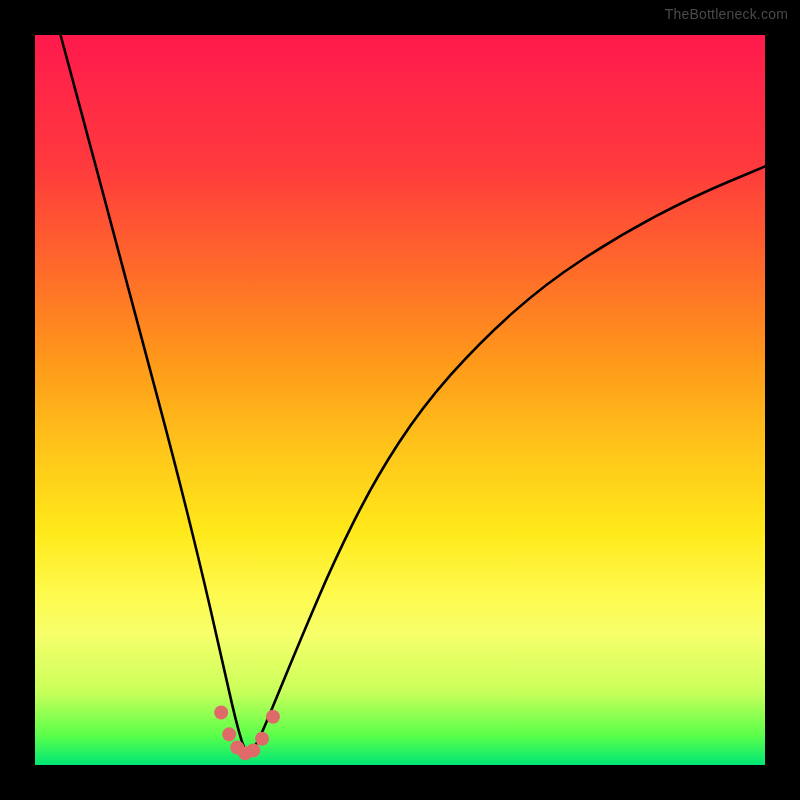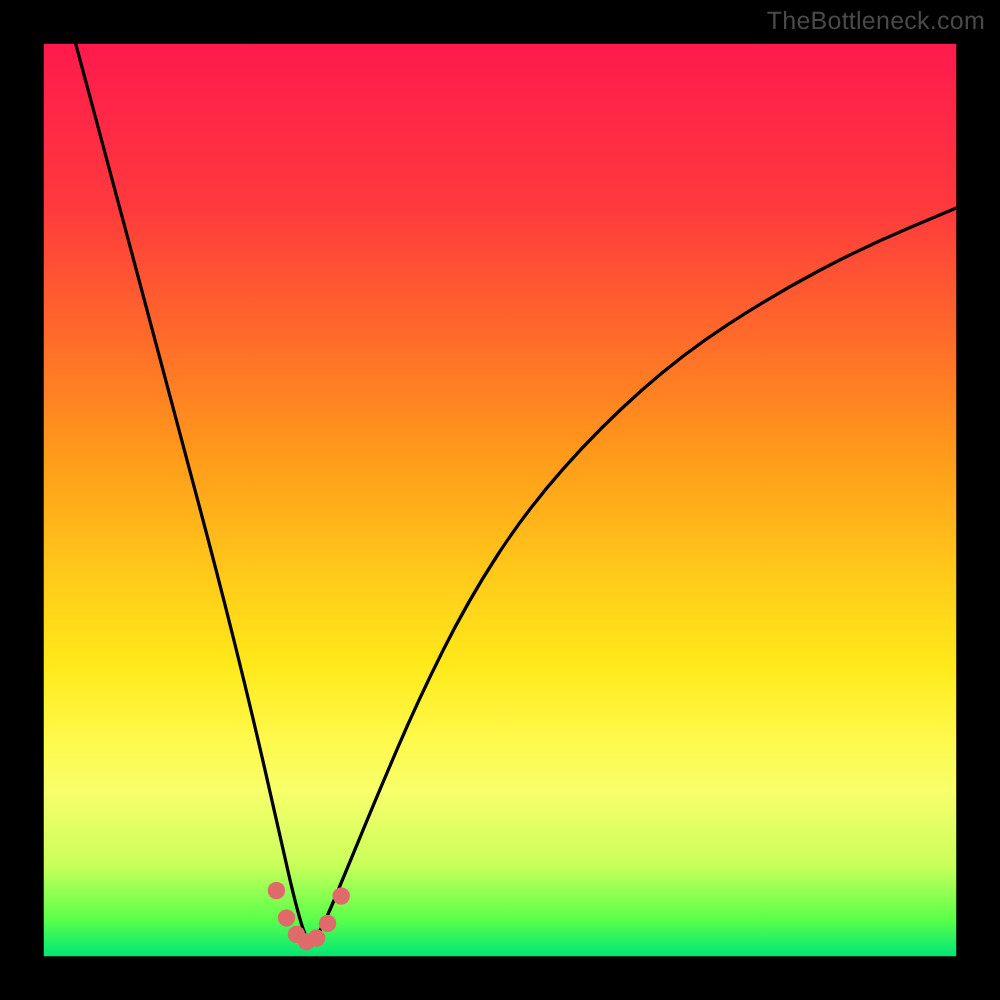--- a/index.html
+++ b/index.html
@@ -58,21 +58,21 @@
   }
   .marker {
     fill: #e06a6a;
     stroke: none;
   }
   .watermark {
     position: absolute;
     top: 6px;
     right: 12px;
     color: #4a4a4a;
-    font-size: 20px;
+    font-size: 14px;
     font-weight: 500;
     letter-spacing: 0.2px;
   }
 </style>
 </head>
 <body>
 
 <div class="frame">
 
   <div class="plot-area">

